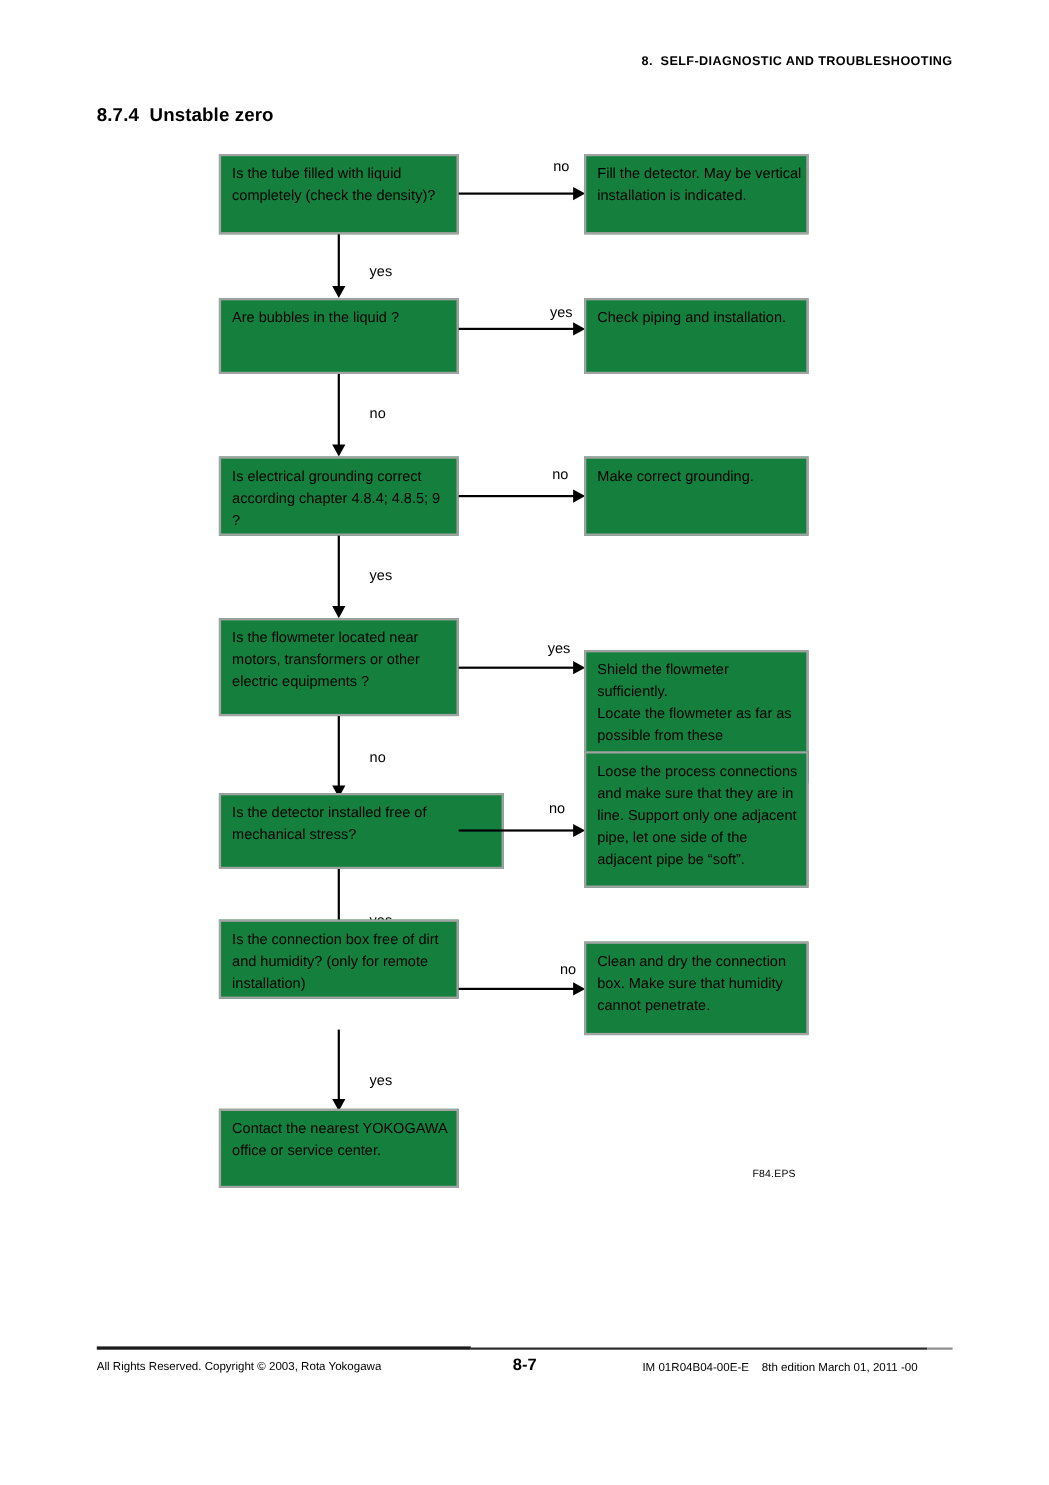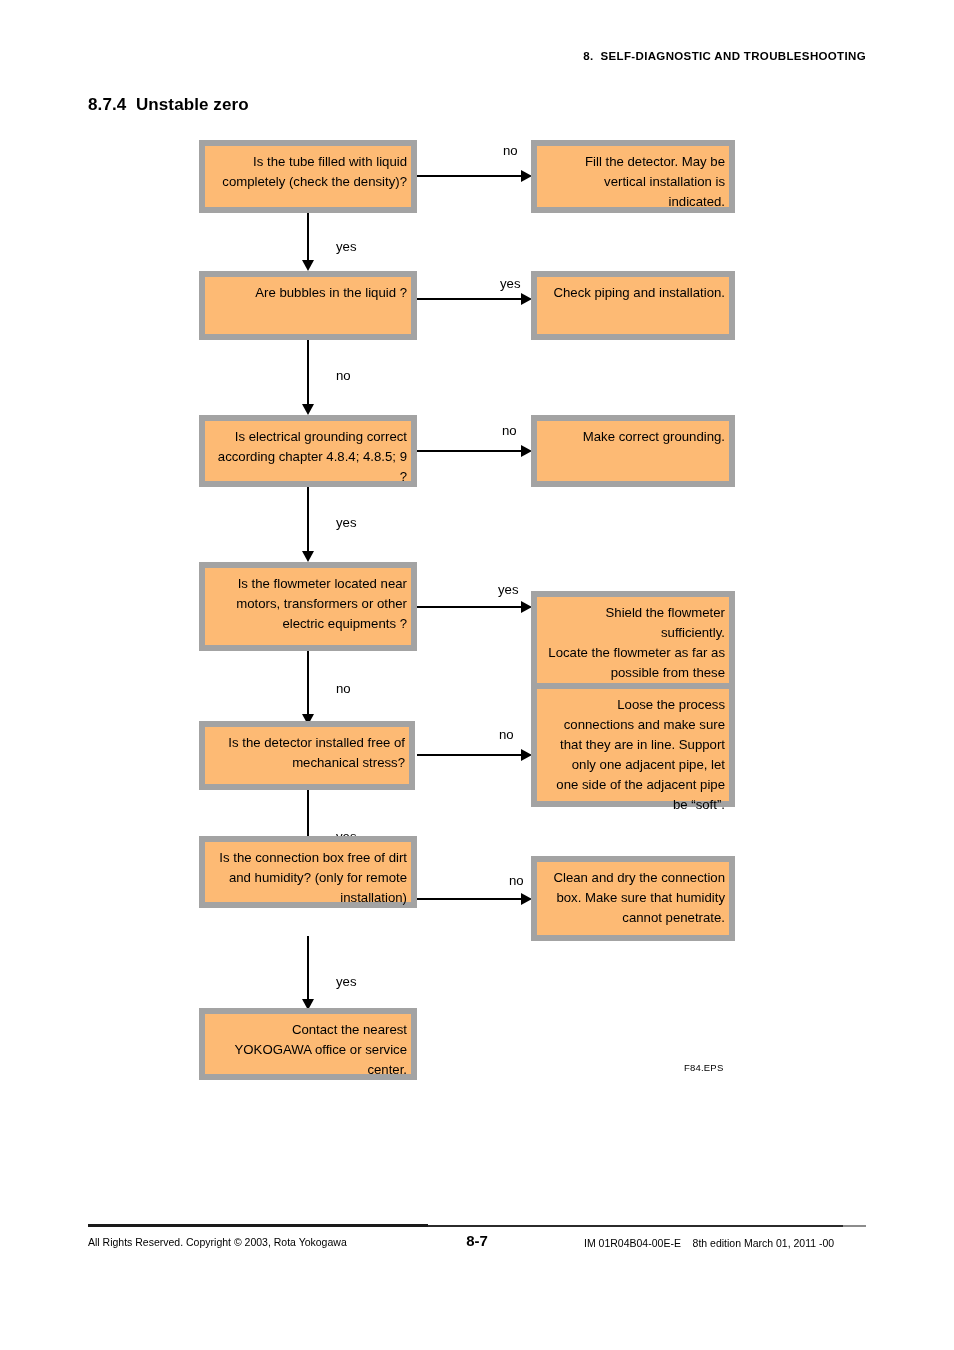--- a/index.html
+++ b/index.html
@@ -44,23 +44,22 @@
     font-size: 17px;
     font-weight: bold;
     letter-spacing: 0.1px;
     white-space: pre;
   }
 
   
   .fc-box {
     position: absolute;
     box-sizing: border-box;
-    border: 6px solid #a3a3a3;
-    background: #fdba74;
-    text-align: right;
+    border: 2px solid #a3a3a3;
+    background: #15803d;
   }
   .fc-box .fc-text {
     position: absolute;
     left: 10px;
     top: 6px;
     right: 4px;
     font-size: 13.2px;
     line-height: 20px;
     white-space: pre-line;
     color: #000;
@@ -217,21 +216,21 @@
   <div class="edge-label" style="left:470px; top:582px;">yes</div>
   <div class="fc-box" style="left:531px; top:547px; width:204px; height:121px;margin-top:44px;">
     <div class="fc-text">Shield the flowmeter sufficiently.
 Locate the flowmeter as far as possible from these equipments.</div>
   </div>
 
   <div class="vline" style="left:307px; top:651px; height:66px;"></div>
   <div class="arrow-down" style="left:302px; top:714px;"></div>
   <div class="edge-label" style="left:308px; top:681px;">no</div>
 
-  <div class="fc-box" style="left:199px; top:721px; width:216px; height:69px;">
+  <div class="fc-box" style="left:199px; top:721px; width:259px; height:69px;">
     <div class="fc-text">Is the detector installed free of mechanical stress?</div>
   </div>
   <div class="hline" style="left:417px; top:754px; width:105px;"></div>
   <div class="arrow-right" style="left:521px; top:749px;"></div>
   <div class="edge-label" style="left:471px; top:727px;">no</div>
   <div class="fc-box" style="left:531px; top:683px; width:204px; height:124px;">
     <div class="fc-text">Loose the process connections and make sure that they are in line. Support only one adjacent pipe, let one side of the adjacent pipe be “soft”.</div>
   </div>
 
   <div class="vline" style="left:307px; top:790px; height:66px;"></div>

